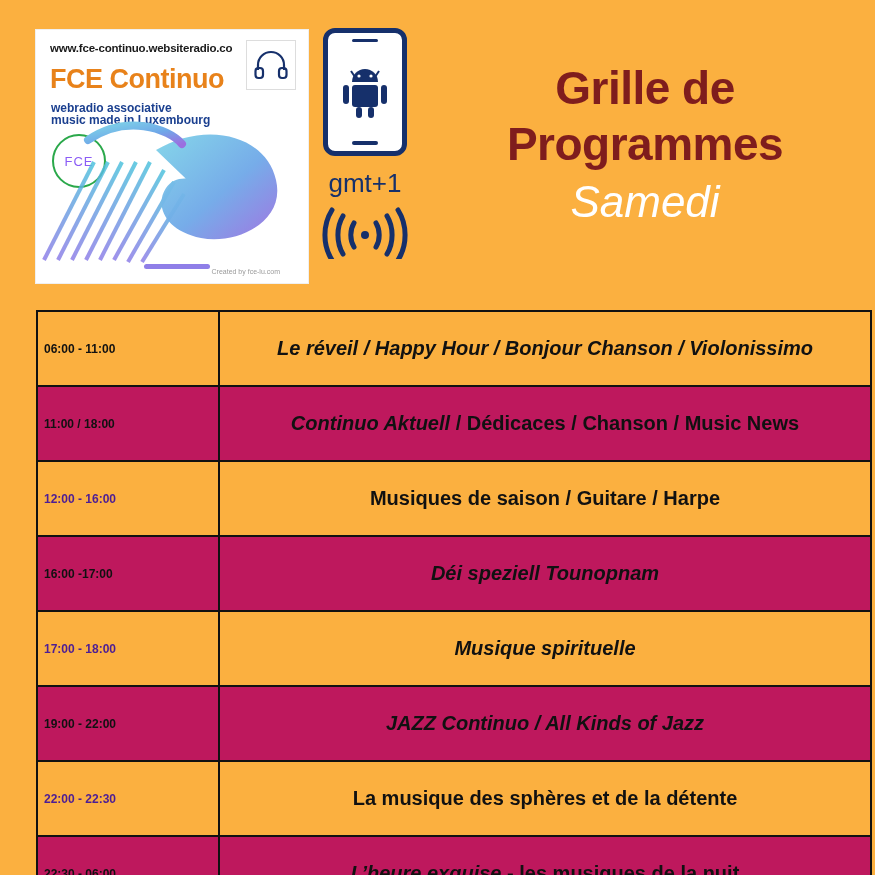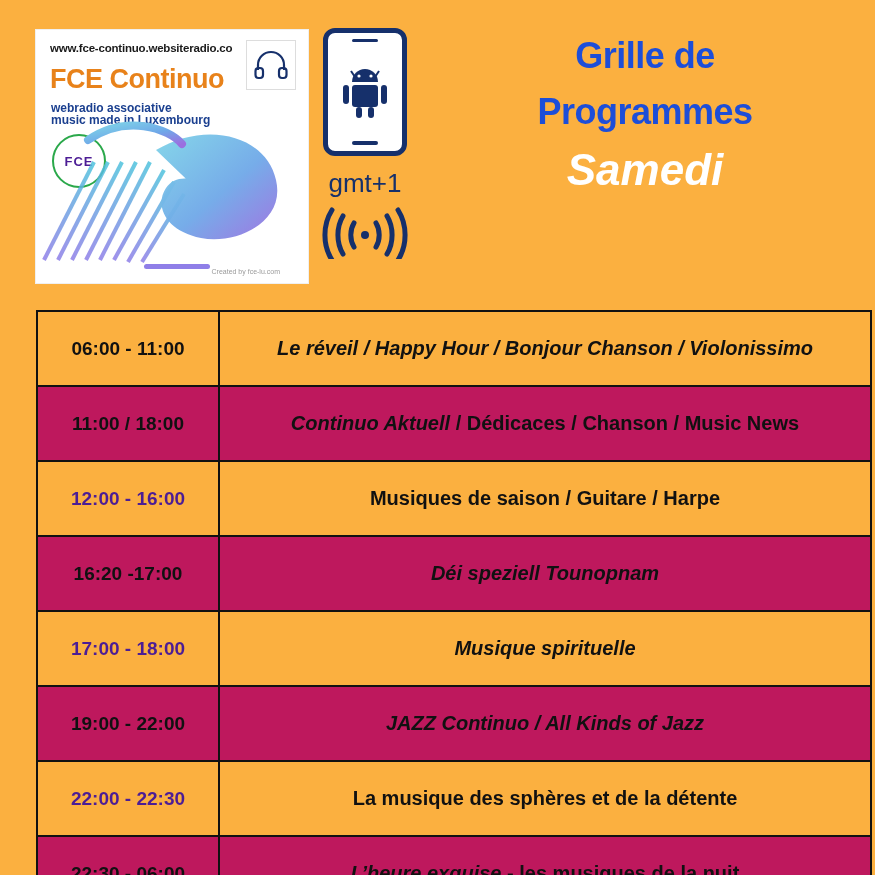--- a/index.html
+++ b/index.html
@@ -85,22 +85,22 @@
     height: 50px;
     border-radius: 50%;
     border: 2px solid #2aa84a;
     display: flex;
     align-items: center;
     justify-content: center;
     background: #fff;
   }
   .fce-badge .txt {
     font-size: 13px;
-    font-weight: bold;
-    color: #4c1d95;
+    font-weight: normal;
+    color: #8b5cf6;
     letter-spacing: 1px;
   }
   .blob-wrap {
     position: absolute;
     left: 0;
     top: 80px;
     width: 258px;
     height: 173px;
   }
   .logo-credit {
@@ -171,30 +171,31 @@
 
   
   .title-block {
     position: absolute;
     left: 430px;
     top: 28px;
     width: 430px;
     text-align: center;
   }
   .title-main {
-    font-size: 36px;
-    font-weight: bold;
-    color: #1d4ed8;
+    font-size: 46px;
+    font-weight: bold;
+    color: #7f1d1d;
     line-height: 56px;
     letter-spacing: -0.5px;
+    margin-top: 32px;
   }
   .title-day {
     margin-top: 6px;
     font-size: 44px;
-    font-weight: bold;
+    font-weight: normal;
     font-style: italic;
     color: #ffffff;
     line-height: 48px;
   }
 
   
   .schedule {
     position: absolute;
     left: 36px;
     top: 310px;
@@ -203,22 +204,22 @@
     table-layout: fixed;
   }
   .schedule td {
     border: 2px solid #111111;
     height: 73px;
     vertical-align: middle;
     padding: 0 6px;
   }
   .col-time {
     width: 168px;
-    text-align: center;
-    font-size: 19px;
+    text-align: left;
+    font-size: 12px;
     font-weight: bold;
   }
   .col-prog {
     text-align: center;
     font-size: 20px;
     font-weight: bold;
     color: #111111;
   }
   .row-odd td { background: #FBB040; }
   .row-even td { background: #be185d; }
@@ -336,21 +337,21 @@
         </tr>
         <tr class="row-even">
           <td class="col-time t-dark">11:00 / 18:00</td>
           <td class="col-prog"><span class="ital">Continuo Aktuell</span><span> / Dédicaces / Chanson / Music News</span></td>
         </tr>
         <tr class="row-odd">
           <td class="col-time t-blue">12:00 - 16:00</td>
           <td class="col-prog"><span>Musiques de saison / Guitare / Harpe</span></td>
         </tr>
         <tr class="row-even">
-          <td class="col-time t-dark">16:20 -17:00</td>
+          <td class="col-time t-dark">16:00 -17:00</td>
           <td class="col-prog"><span class="ital">Déi speziell Tounopnam</span></td>
         </tr>
         <tr class="row-odd">
           <td class="col-time t-blue">17:00 - 18:00</td>
           <td class="col-prog"><span class="ital">Musique spirituelle</span></td>
         </tr>
         <tr class="row-even">
           <td class="col-time t-dark">19:00 - 22:00</td>
           <td class="col-prog"><span class="ital">JAZZ Continuo / All Kinds of Jazz</span></td>
         </tr>

